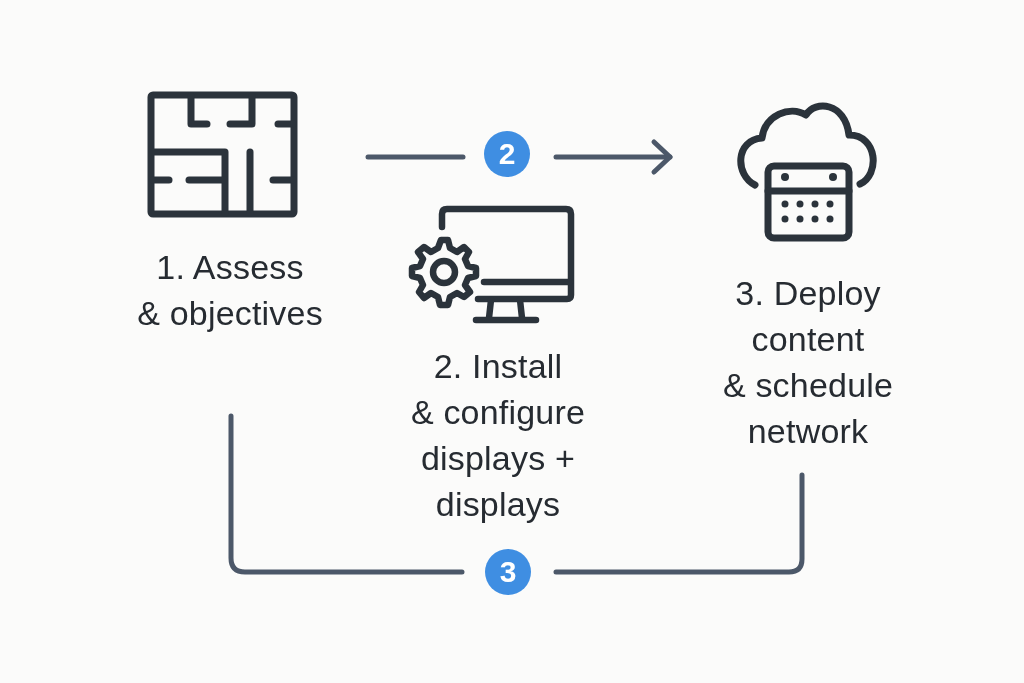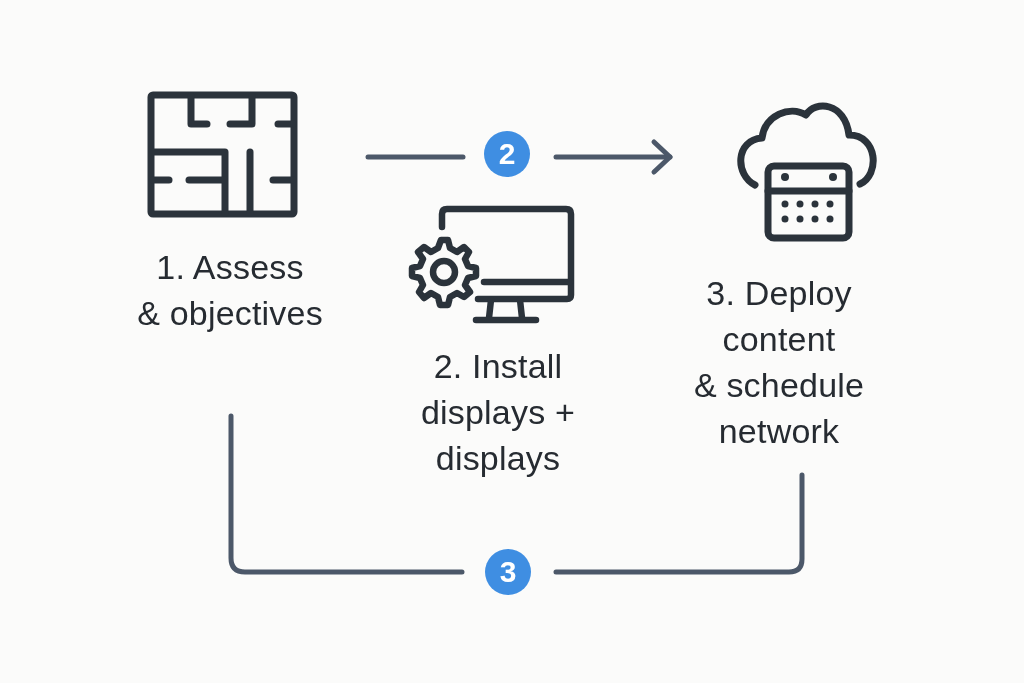--- a/index.html
+++ b/index.html
@@ -92,23 +92,24 @@
   <div class="badge" style="left:484px; top:131px;">2</div>
   <div class="badge" style="left:485px; top:549px;">3</div>
 
   <div class="label" style="left:110px; top:244px; width:240px;">
     <span>1. Assess</span>
     <span>&amp; objectives</span>
   </div>
 
   <div class="label" style="left:378px; top:343px; width:240px;">
     <span>2. Install</span>
+    <span>&amp; configure</span>
     <span>displays +</span>
     <span>displays</span>
   </div>
 
-  <div class="label" style="left:659px; top:270px; width:240px;">
+  <div class="label" style="left:688px; top:270px; width:240px;">
     <span>3. Deploy</span>
     <span>content</span>
     <span>&amp; schedule</span>
     <span>network</span>
   </div>
 </div>
 
 </body></html>

